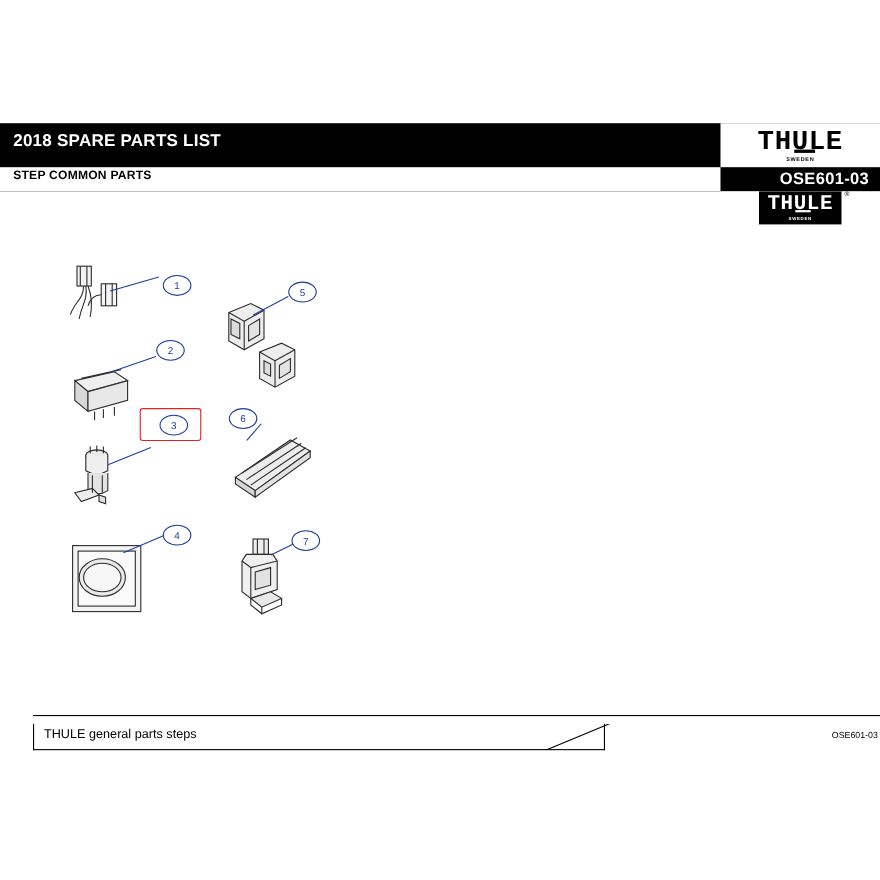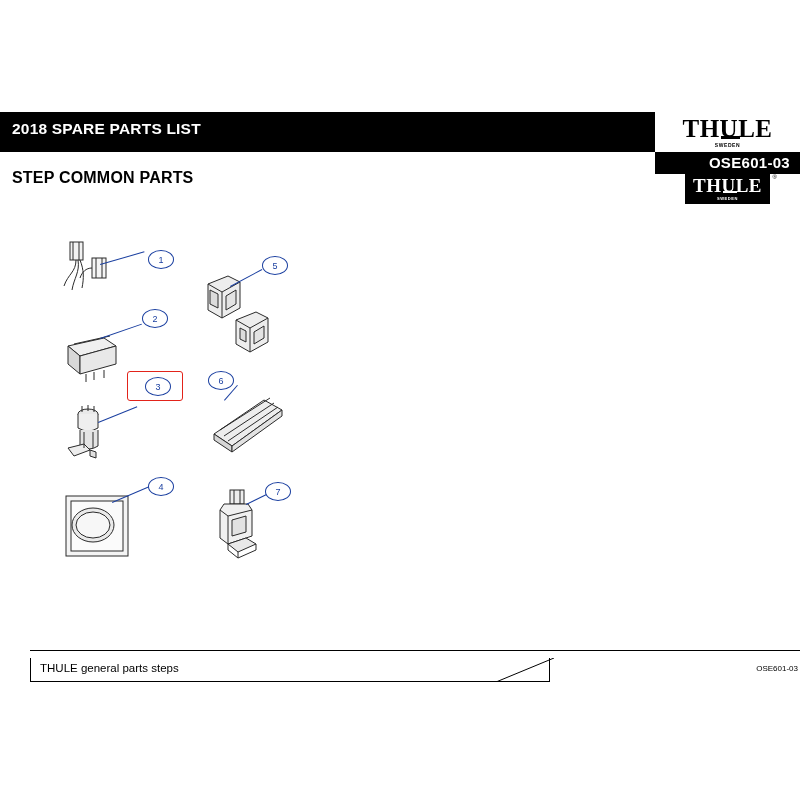--- a/index.html
+++ b/index.html
@@ -53,23 +53,23 @@
     top: 8px;
     color: #ffffff;
     font-size: 15.5px;
     font-weight: bold;
     letter-spacing: 0.2px;
     white-space: nowrap;
   }
   .title-sub {
     position: absolute;
     left: 12px;
-    top: 57px;
-    color: #000000;
-    font-size: 16px;
+    top: 42px;
+    color: #000000;
+    font-size: 11px;
     font-weight: bold;
     letter-spacing: 0.2px;
     white-space: nowrap;
   }
   .header-code {
     position: absolute;
     right: 10px;
     top: 42px;
     color: #ffffff;
     font-size: 15px;
@@ -85,21 +85,21 @@
     top: 0px;
     width: 145px;
     height: 40px;
     background: #ffffff;
     display: flex;
     align-items: center;
     justify-content: center;
     flex-direction: column;
   }
   .logo-word {
-    font-family: Liberation Serif, serif;
+    font-family: Liberation Mono, monospace;
     font-weight: bold;
     font-size: 25px;
     letter-spacing: 0.5px;
     color: #000000;
     line-height: 1;
     position: relative;
   }
   .logo-word .u-underline {
     position: absolute;
     left: 43%;

